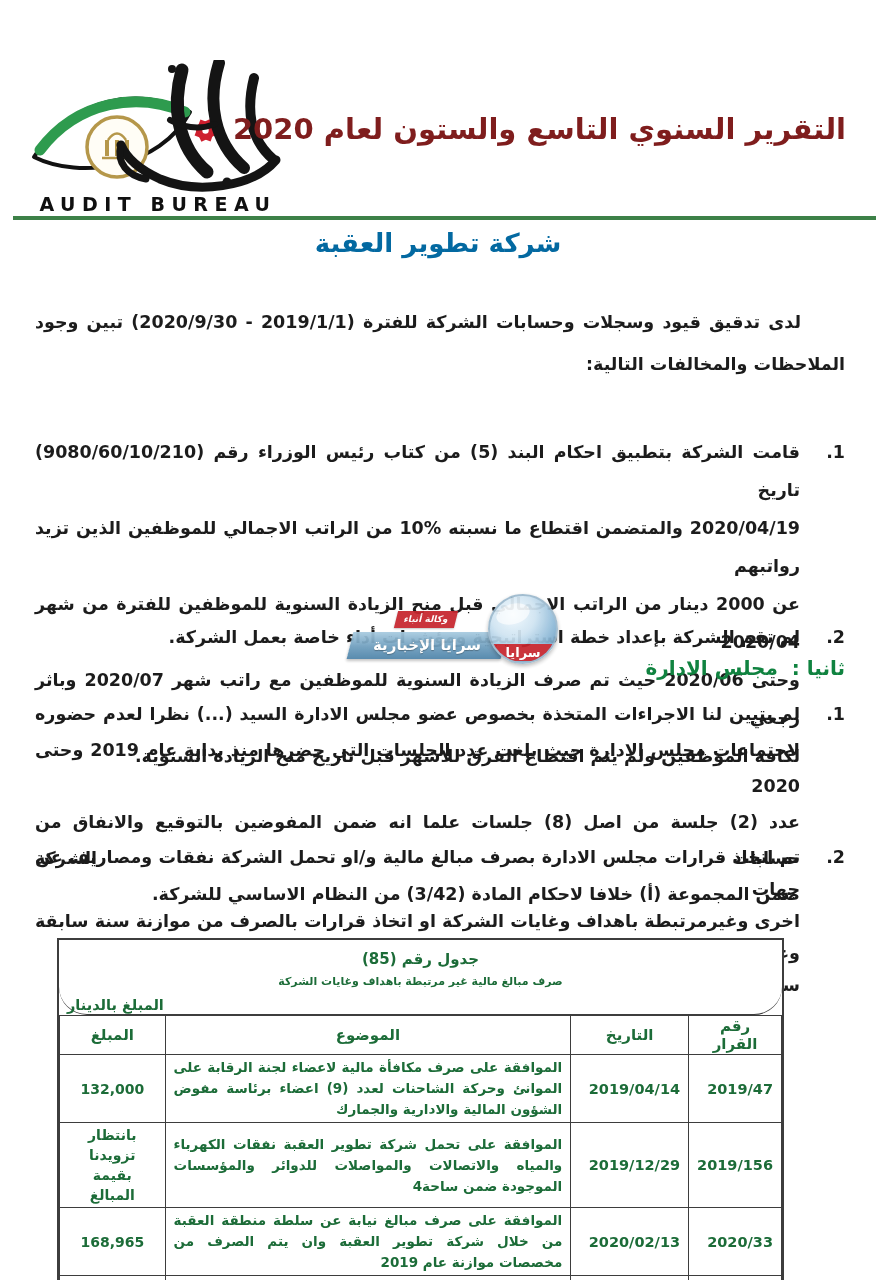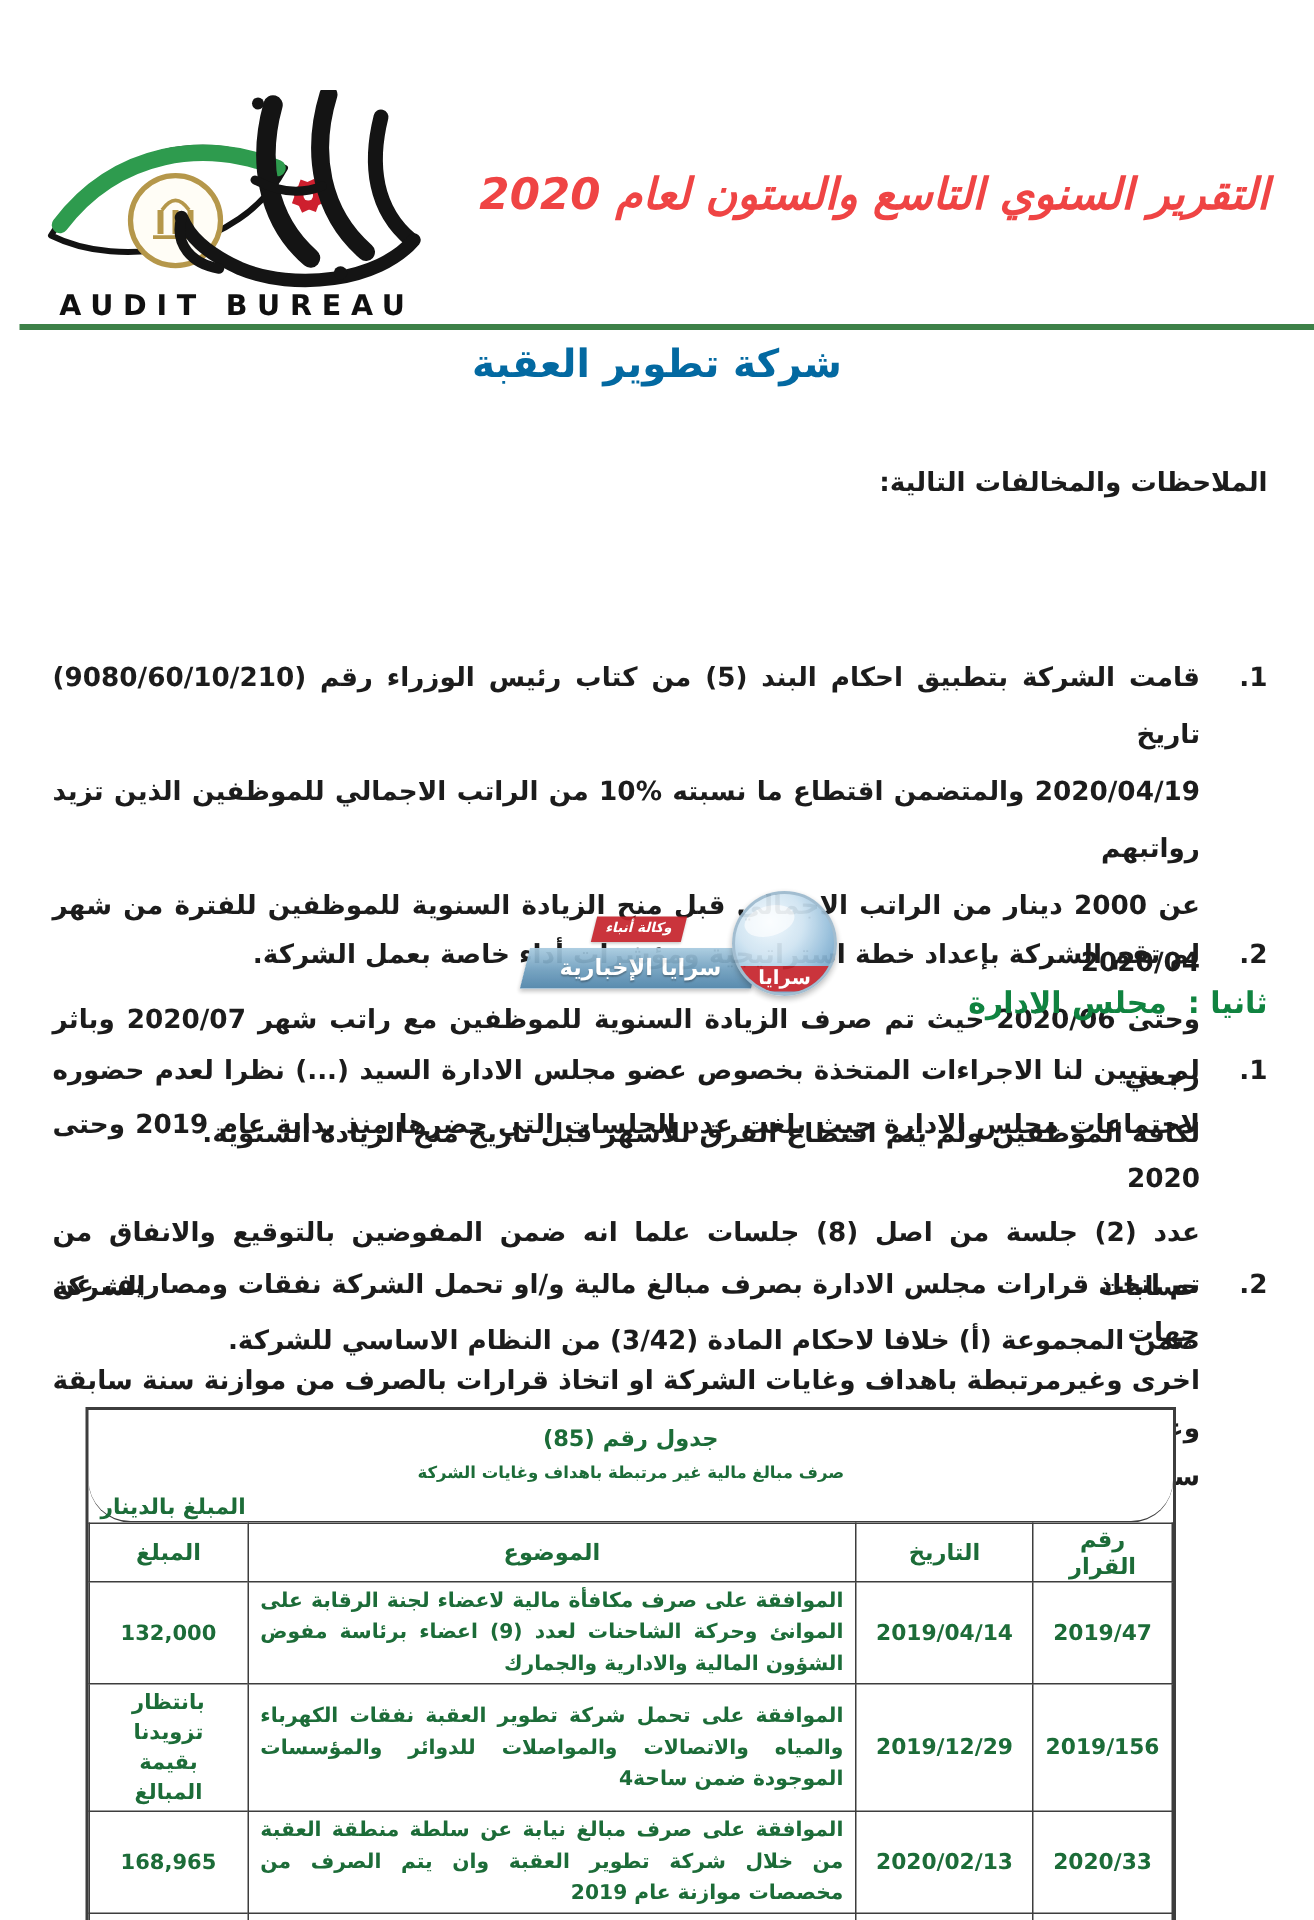--- a/index.html
+++ b/index.html
@@ -9,21 +9,21 @@
   }
   
   .logo{position:absolute;top:60px;left:20px;width:280px;height:158px;}
   .logo svg{position:absolute;top:0;left:0;}
   .logo-en{
     position:absolute;top:133px;left:0;width:276px;text-align:center;direction:ltr;
     font-size:19px;letter-spacing:6.5px;color:#101010;font-weight:700;
   }
   .report-title{
     position:absolute;top:112px;right:30px;direction:rtl;
-    font-size:29px;color:#ef4444;font-weight:700;white-space:pre-wrap;font-style:italic;
+    font-size:29px;color:#7f1d1d;font-weight:700;white-space:pre-wrap;
   }
   .green-rule{position:absolute;top:216px;left:13px;width:863px;height:4px;background:#3d8148;}
   .doc-title{
     position:absolute;top:228px;left:0;width:100%;text-align:center;direction:rtl;
     font-size:26px;color:#0369a1;font-weight:700;
   }
   .intro{
     position:absolute;top:301px;right:31px;left:35px;direction:rtl;
     font-size:17.5px;line-height:42px;color:#1c1c1c;
   }
@@ -77,21 +77,21 @@
     border:2px solid #3d3d3d;direction:rtl;color:#1c6c38;background:#fff;
   }
   .tbl-caption{position:relative;height:74px;border-bottom:1.5px solid #3d3d3d;border-radius:28px;}
   .tbl-caption .c1{padding-top:10px;text-align:center;font-size:15px;}
   .tbl-caption .c2{margin-top:7px;text-align:center;font-size:11px;}
   .tbl-caption .unit{position:absolute;left:8px;bottom:1px;font-size:14.5px;}
   table{width:100%;border-collapse:collapse;direction:rtl;}
   th,td{border:1.5px solid #3d3d3d;font-weight:700;color:#1c6c38;}
   th{height:27px;font-size:15px;text-align:center;padding:1px 6px;}
   td{font-size:13.5px;padding:2px 8px;vertical-align:middle;}
-  td.center{text-align:center;font-size:14.5px;}
+  td.center{text-align:right;font-size:14.5px;}
   td.subject{text-align:justify;text-align-last:right;line-height:21px;}
   td.amount{text-align:center;line-height:20px;font-size:14px;}
   tr.r52 td{height:52px;}
   tr.r49 td{height:49px;}
 </style>
 </head>
 <body>
 
 <div class="page">
 
@@ -129,20 +129,21 @@
     <div class="logo-en">AUDIT BUREAU</div>
   </div>
 
   <div class="report-title">التقرير السنوي التاسع والستون لعام 2020</div>
 
   <div class="green-rule"></div>
 
   <div class="doc-title">شركة تطوير العقبة</div>
 
   <div class="intro">
+    <div class="line indent">لدى تدقيق قيود وسجلات وحسابات الشركة للفترة (2019/1/1 - 2020/9/30) تبين وجود</div>
     <div class="line end">الملاحظات والمخالفات التالية:</div>
   </div>
 
 
   <div class="item lh38" style="top:433px;">
     <span class="num">1.</span>
     <div class="line">قامت الشركة بتطبيق احكام البند (5) من كتاب رئيس الوزراء رقم (9080/60/10/210) تاريخ</div>
     <div class="line">2020/04/19 والمتضمن اقتطاع ما نسبته %10 من الراتب الاجمالي للموظفين الذين تزيد رواتبهم</div>
     <div class="line">عن 2000 دينار من الراتب الاجمالي قبل منح الزيادة السنوية للموظفين للفترة من شهر 2020/04</div>
     <div class="line">وحتى 2020/06 حيث تم صرف الزيادة السنوية للموظفين مع راتب شهر 2020/07 وباثر رجعي</div>

